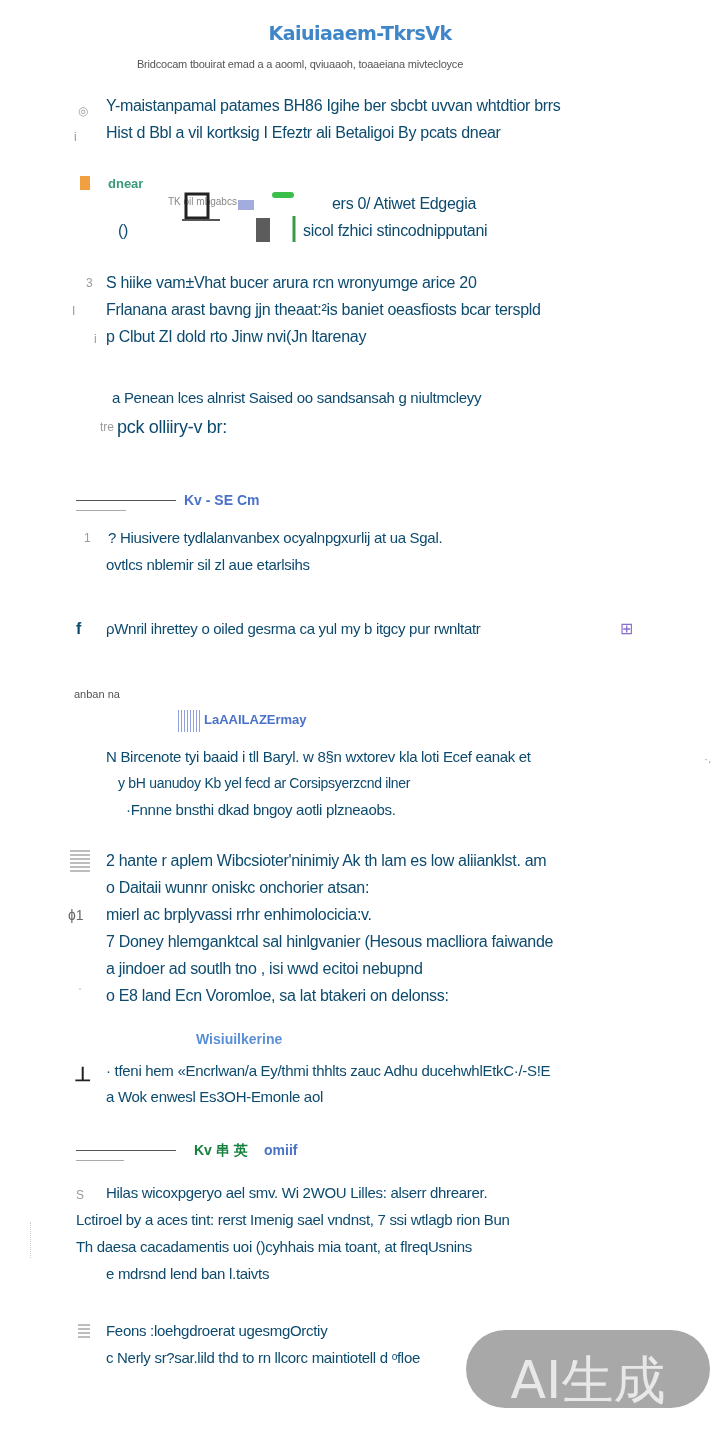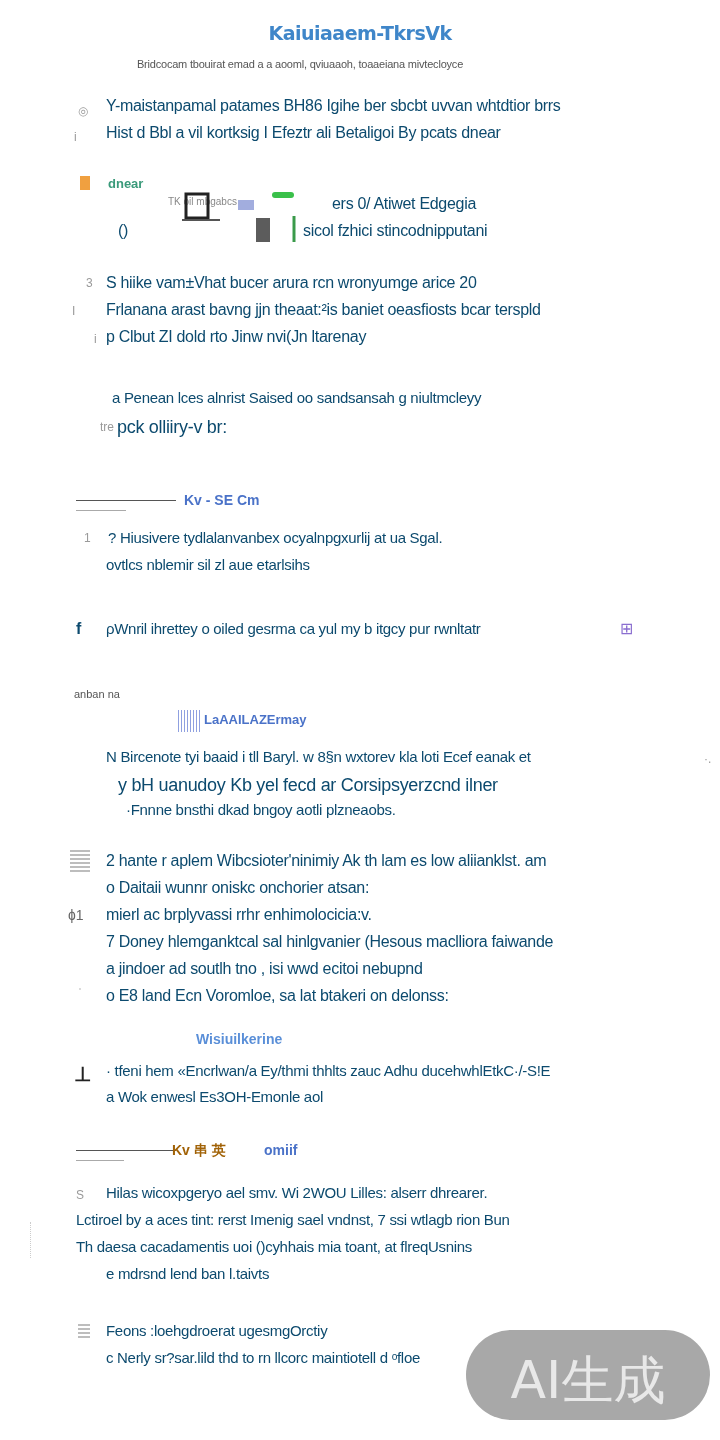--- a/index.html
+++ b/index.html
@@ -22,21 +22,21 @@
   .marker { font-size:12px; color:#9a9a9a; }
   .sec-head { font-size:14px; font-weight:bold; color:#4a72c8; white-space:nowrap; }
   .rule { height:1px; background:#555; }
   .rule2 { height:1px; background:#aaa; }
   .orange { width:10px; height:14px; background:#f0a040; }
   .teal { color:#3a9a7a; font-weight:bold; font-size:13px; }
   .figure { width:130px; height:60px; }
   .list-icon { width:20px; height:22px;
     background:repeating-linear-gradient(#bdbdbd 0 2px, transparent 2px 4px); }
   .watermark {
-    left:466px; top:1330px; width:244px; height:90px; border-radius:50px;
+    left:466px; top:1330px; width:244px; height:78px; border-radius:50px;
     background:#a8a8a8; color:#e8e8e8; font-size:52px; text-align:center; line-height:100px;
     font-family:"DejaVu Sans", sans-serif;
   }
   .purple { color:#8b6fd0; }
 </style>
 </head>
 <body>
 
 <div class="abs title">Kaiuiaaem-TkrsVk</div>
 <div class="abs subtitle">Bridcocam tbouirat emad a a aooml, qviuaaoh, toaaeiana mivtecloyce</div>
@@ -82,42 +82,42 @@
 <div class="abs line" style="left:106px;top:556px;font-size:15px;">ovtlcs nblemir sil zl aue etarlsihs</div>
 
 <span class="abs line" style="left:76px;top:620px;font-weight:bold;">f</span>
 <div class="abs line" style="left:106px;top:620px;font-size:15px;">ρWnril ihrettey o oiled gesrma ca yul my  b itgcy pur  rwnltatr</div>
 <span class="abs line purple" style="left:620px;top:619px;">⊞</span>
 <div class="abs small" style="left:74px;top:668px;font-size:11px;">anban na</div>
 
 <div class="abs" style="left:178px;top:710px;width:24px;height:22px;background:repeating-linear-gradient(90deg,#8fa0e0 0 1px,transparent 1px 3px);"></div>
 <div class="abs sec-head" style="left:204px;top:712px;font-size:13px;">LaAAILAZErmay</div>
 <div class="abs line" style="left:106px;top:748px;font-size:15px;">N Bircenote tyi baaid i tll Baryl. w 8§n wxtorev kla loti Ecef eanak et</div>
-<div class="abs line" style="left:118px;top:775px;font-size:18px;">y bH uanudoy Kb yel fecd ar Corsipsyerzcnd ilner</div>
+<div class="abs line" style="left:118px;top:775px;font-size:14px;">y bH uanudoy Kb yel fecd ar Corsipsyerzcnd ilner</div>
 <div class="abs line" style="left:126px;top:801px;font-size:15px;">·Fnnne bnsthi dkad bngoy aotli plzneaobs.</div>
 <span class="abs marker" style="left:704px;top:752px;">·.</span>
 
 <div class="abs list-icon" style="left:70px;top:850px;"></div>
 <div class="abs line" style="left:106px;top:852px;">2 hante r aplem Wibcsioter'ninimiy Ak th lam es low aliianklst. am</div>
 <div class="abs line" style="left:106px;top:879px;">o Daitaii wunnr oniskc onchorier atsan:</div>
 <span class="abs marker" style="left:68px;top:907px;font-size:14px;color:#666;">ɸ1</span>
 <div class="abs line" style="left:106px;top:906px;">mierl ac brplyvassi rrhr enhimolocicia:v.</div>
 <div class="abs line" style="left:106px;top:933px;">7 Doney hlemganktcal sal hinlgvanier (Hesous maclliora faiwande</div>
 <div class="abs line" style="left:106px;top:960px;">a jindoer ad soutlh tno , isi wwd ecitoi nebupnd</div>
 <span class="abs marker" style="left:78px;top:986px;">ˈ</span>
 <div class="abs line" style="left:106px;top:987px;">o E8 land Ecn Voromloe, sa lat btakeri on delonss:</div>
 
 <div class="abs sec-head" style="left:196px;top:1031px;font-size:14px;color:#5a8fd8;">Wisiuilkerine</div>
 <span class="abs line" style="left:74px;top:1062px;font-size:20px;font-weight:bold;color:#222;">⊥</span>
 <div class="abs line" style="left:106px;top:1062px;font-size:15px;">· tfeni hem «Encrlwan/a Ey/thmi thhlts zauc Adhu ducehwhlEtkC·/-S!E</div>
 <div class="abs line" style="left:106px;top:1088px;font-size:15px;">a Wok enwesl Es3OH-Emonle aol</div>
 
 <div class="abs rule" style="left:76px;top:1150px;width:100px;"></div>
 <div class="abs rule2" style="left:76px;top:1160px;width:48px;"></div>
-<div class="abs sec-head" style="left:172px;top:1142px;color:#a16207;">Kv 串 英</div>
+<div class="abs sec-head" style="left:194px;top:1142px;color:#15803d;">Kv 串 英</div>
 <div class="abs sec-head" style="left:264px;top:1142px;">omiif</div>
 <span class="abs marker" style="left:76px;top:1188px;">S</span>
 <div class="abs line" style="left:106px;top:1184px;font-size:15px;">Hilas wicoxpgeryo ael smv. Wi 2WOU Lilles: alserr dhrearer.</div>
 <div class="abs line" style="left:76px;top:1211px;font-size:15px;">Lctiroel by a aces tint: rerst Imenig sael vndnst, 7 ssi wtlagb rion Bun</div>
 <div class="abs line" style="left:76px;top:1238px;font-size:15px;">Th daesa cacadamentis uoi ()cyhhais mia toant, at flreqUsnins</div>
 <div class="abs line" style="left:106px;top:1265px;font-size:15px;">e mdrsnd lend ban l.taivts</div>
 <div class="abs" style="left:30px;top:1222px;width:8px;height:36px;border-left:1px dotted #ccc;"></div>
 
 <div class="abs list-icon" style="left:78px;top:1324px;width:12px;height:16px;"></div>
 <div class="abs line" style="left:106px;top:1322px;font-size:15px;">Feons :loehgdroerat ugesmgOrctiy</div>

